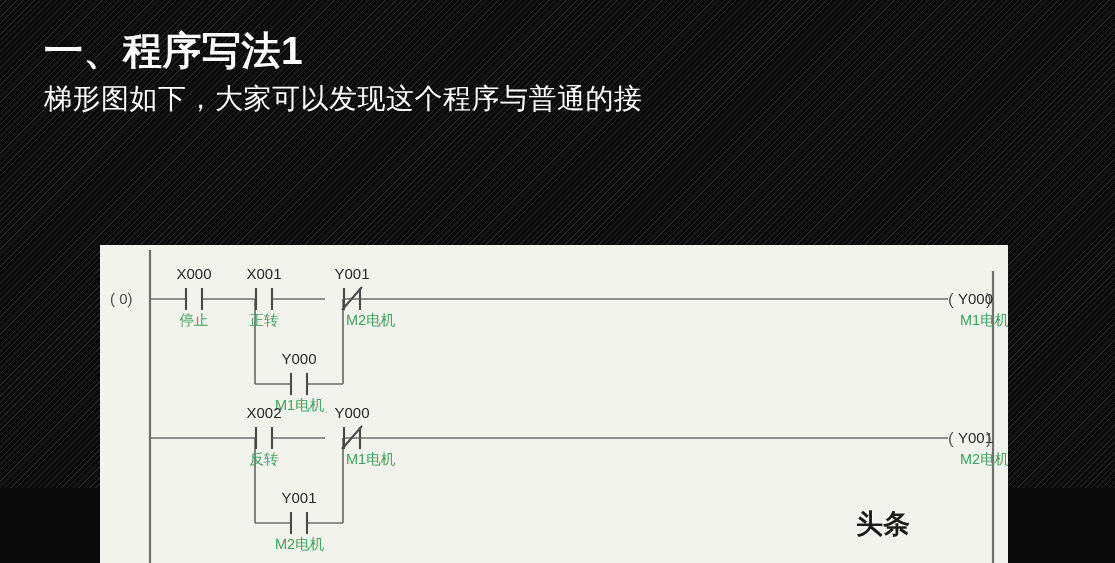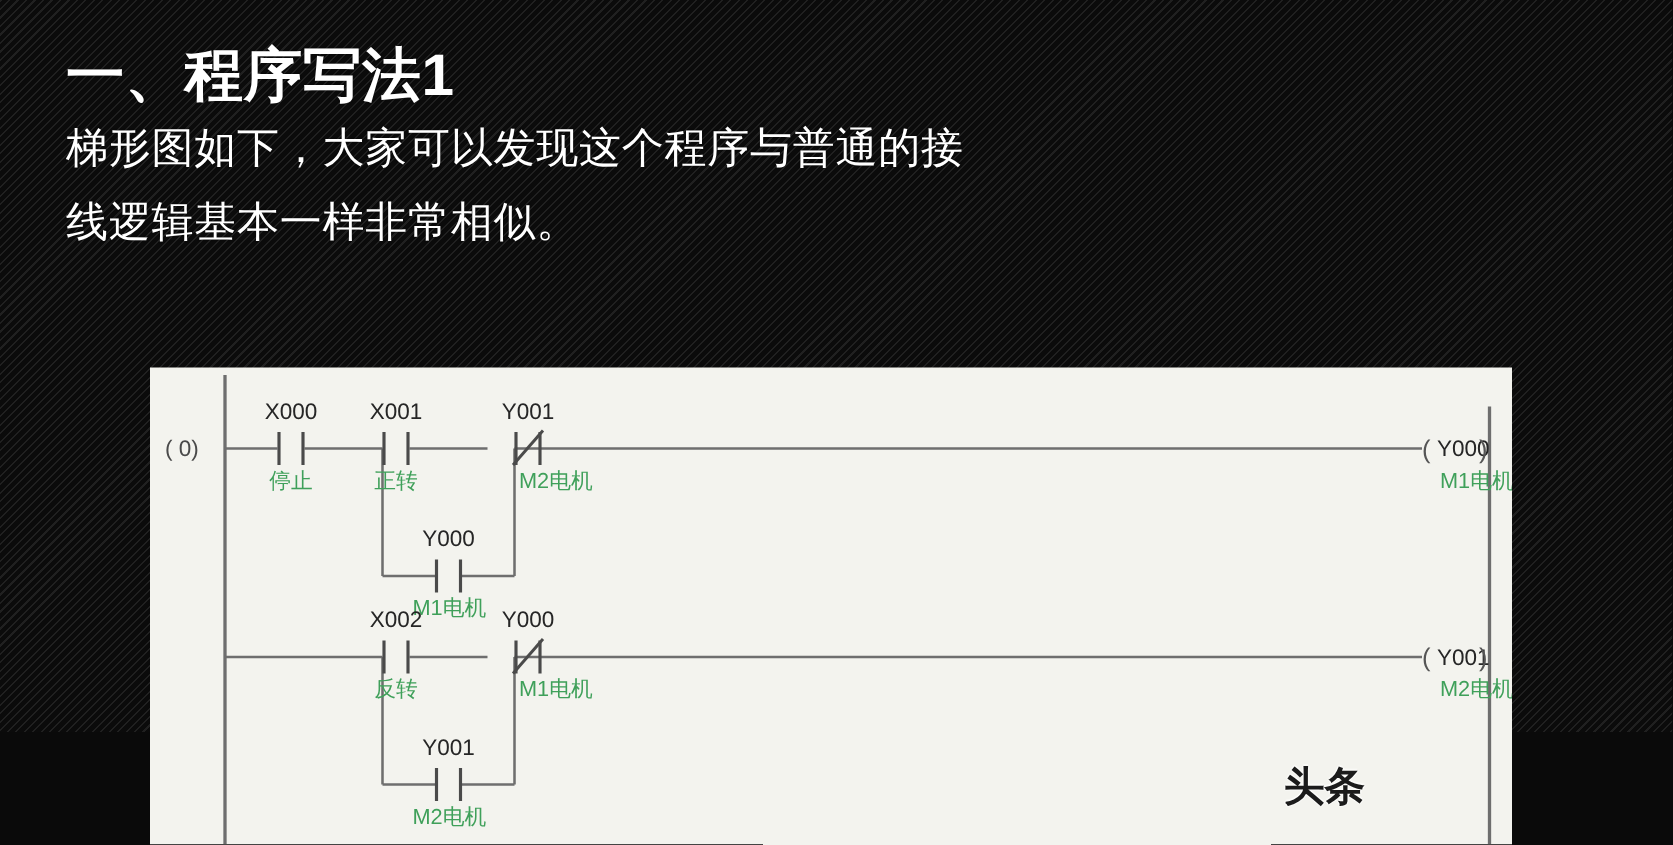--- a/index.html
+++ b/index.html
@@ -82,21 +82,20 @@
   #wm-handle { }
 </style>
 </head>
 <body>
 
 <div id="root">
 
   <div id="heading">
     <div id="title-line" class="h-line">一、程序写法1</div>
     <div class="h-line body-line">梯形图如下，大家可以发现这个程序与普通的接</div>
-    <div class="h-line body-line">线逻辑基本一样非常相似。</div>
   </div>
 
   <div id="ladder-panel">
     <svg id="ladder-svg" width="908" height="318" viewBox="0 0 908 318">
 
       <line x1="50" y1="5" x2="50" y2="318" stroke="#6e6e6e" stroke-width="2.2"></line>
       <line x1="893" y1="26" x2="893" y2="318" stroke="#6e6e6e" stroke-width="2.2"></line>
 
       <g>
 

